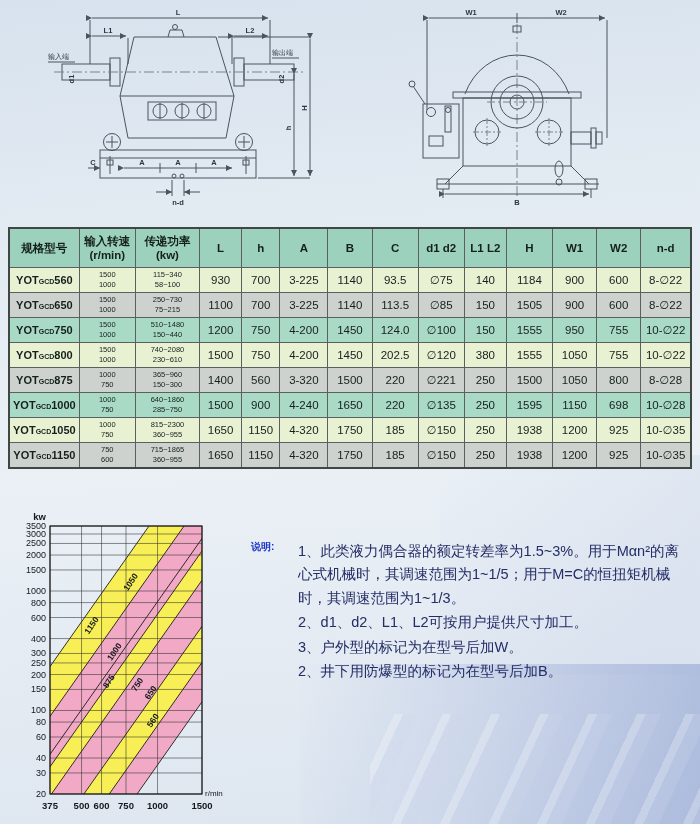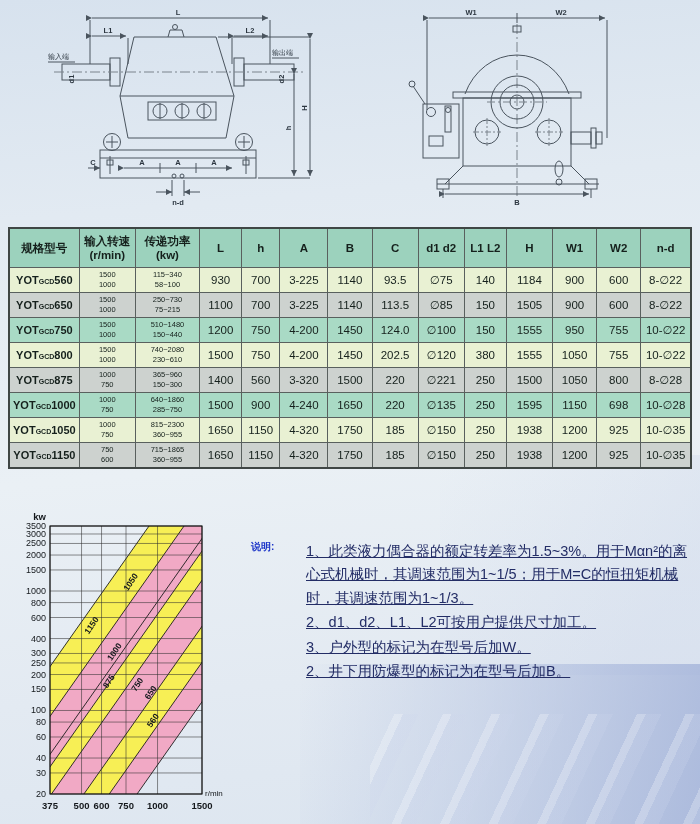--- a/index.html
+++ b/index.html
@@ -33,21 +33,21 @@
   .spec td.twoline{font-size:7.5px;line-height:1.35;}
   .spec table,.spec{border:2px solid #3f4644;}
   tr.tone-pale td{background:#e9f1d3;}
   tr.tone-gray td{background:#cdd2cf;}
   tr.tone-mint td{background:#a9dac5;}
 
   
   .notes{position:absolute;left:251px;top:540px;width:438px;display:flex;color:#232d66;}
   .notes .tt{flex:0 0 47px;font-weight:bold;font-size:10px;color:#1c35c8;}
   .notes ol{margin:0;padding:0;list-style:none;font-size:14.5px;line-height:1.62;}
-  .notes li{margin:0 0 1px 8px;text-decoration:underline;}
+  .notes li{margin:0 0 1px 0;}
 
   
   .chart{position:absolute;left:15px;top:512px;}
   .chart text{fill:#14181c;}
 </style>
 </head>
 <body>
 <div class="page">
 
 <div class="wm3"></div>

